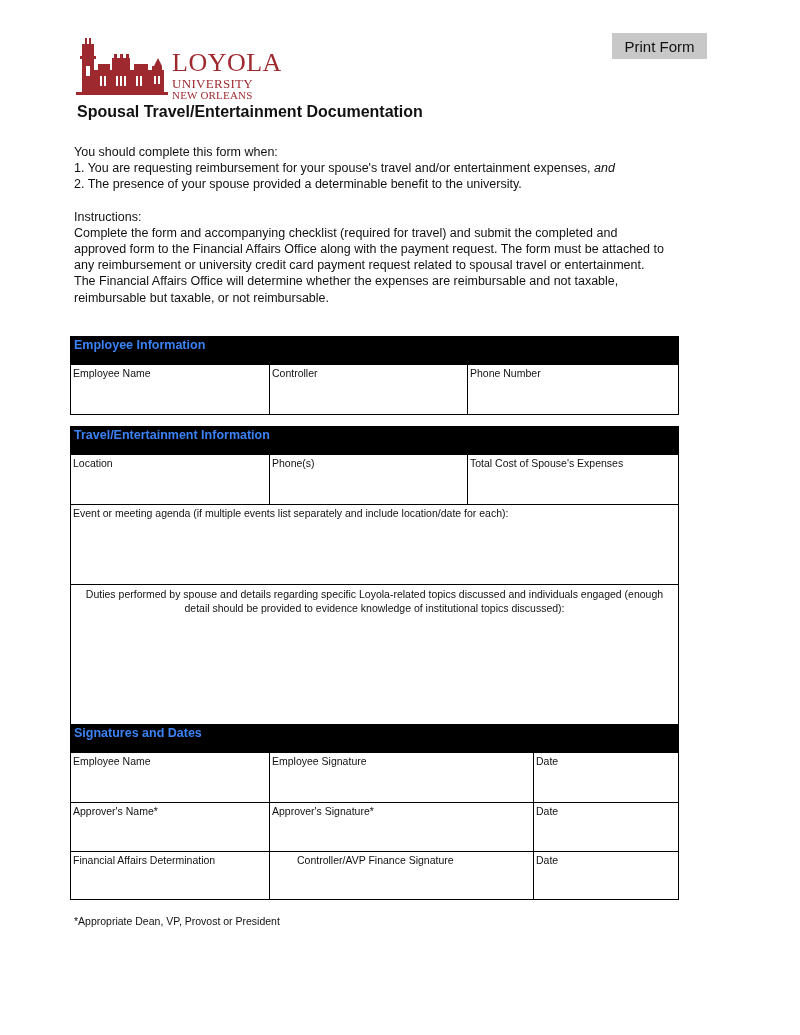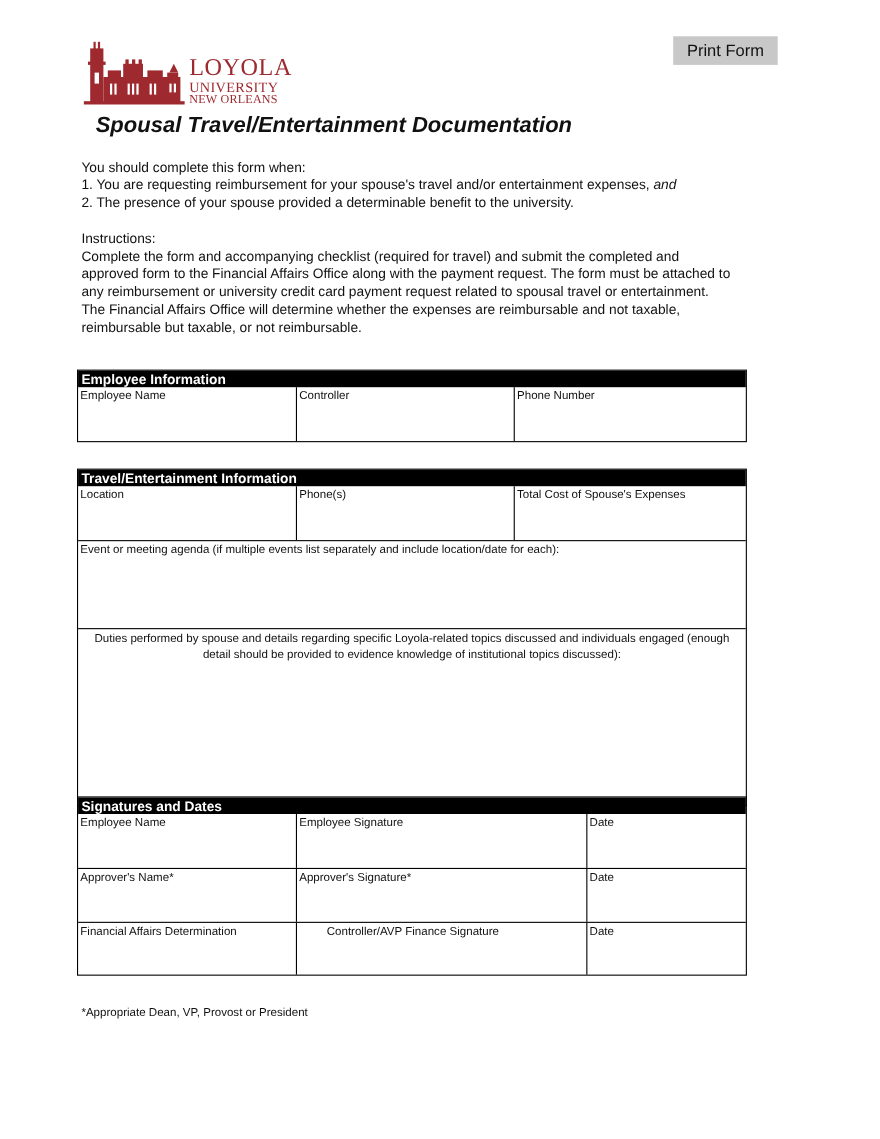--- a/index.html
+++ b/index.html
@@ -1,28 +1,28 @@
 <!DOCTYPE html>
 <html><head>
 <meta charset="utf-8">
 <style>
   html, body { margin:0; padding:0; background:#fff; }
   body { width:800px; height:1035px; position:relative; font-family:"Liberation Sans", sans-serif; color:#111; overflow:hidden; }
   .logo { position:absolute; left:76px; top:36px; width:185px; height:60px; }
   .logo-text { position:absolute; left:172px; top:50px; color:#9e2a2f; font-family:"Liberation Serif", serif; line-height:1; }
-  .logo-text .l1 { font-size:22px; letter-spacing:0.5px; }
+  .logo-text .l1 { font-size:26px; letter-spacing:0.5px; }
   .logo-text .l2 { font-size:13px; letter-spacing:0.3px; margin-top:1px; }
   .logo-text .l3 { font-size:11px; letter-spacing:0.2px; margin-top:0px; }
   .print-btn { position:absolute; left:593px; top:33px; width:95px; height:26px; background:#c8c8c8; border:none; font-family:"Liberation Sans", sans-serif; font-size:15px; color:#111; padding:0; cursor:pointer;margin-left:19px; }
-  h1 { position:absolute; left:87px; top:103px; margin:0; font-size:20px; font-weight:bold;font-style:italic; }
+  h1 { position:absolute; left:77px; top:103px; margin:0; font-size:16px; font-weight:bold; }
   .intro { position:absolute; left:74px; top:144px; font-size:12.5px; line-height:16.2px; width:620px; }
   .intro p { margin:0; }
   .gap { height:16px; }
   .section { position:absolute; left:70px; width:609px; border:1px solid #000; box-sizing:border-box; }
-  .sec-head { background:#000; color:#ffffff; font-weight:bold; font-size:12.5px; height:15px; line-height:16px; padding-left:3px; }
+  .sec-head { background:#000; color:#3b82f6; font-weight:bold; font-size:12.5px; height:28px; line-height:16px; padding-left:3px; }
   .row { display:flex; border-top:1px solid #000; box-sizing:border-box; }
   .row:first-of-type { border-top:none; }
   .cell { border-left:1px solid #000; font-size:10.5px; padding:2px 2px; box-sizing:border-box; }
   .cell:first-child { border-left:none; }
   .footnote { position:absolute; left:74px; top:915px; font-size:10.5px; }
 </style>
 </head>
 <body>
 
 <div class="logo">

